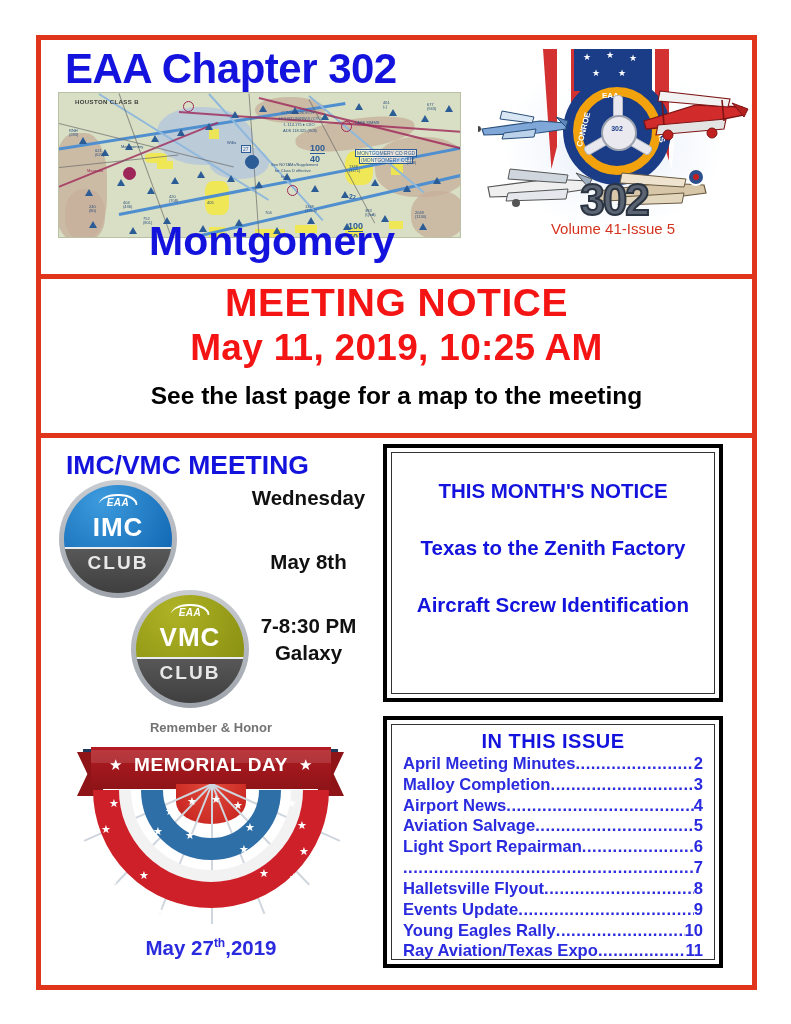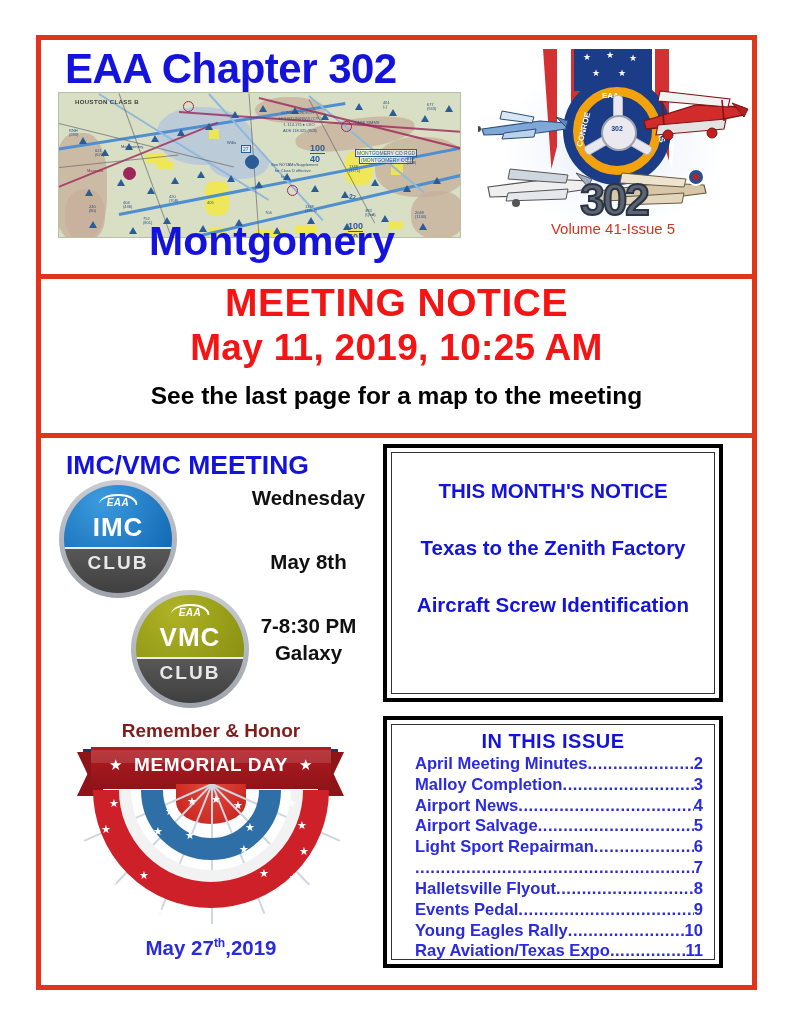--- a/index.html
+++ b/index.html
@@ -125,29 +125,29 @@
   .pbox .it{font-size:20.5px;font-weight:bold;color:#1313DD;margin-top:33px;}
 
   
   .ibox{position:absolute;left:342px;top:278px;width:340px;height:252px;
         border:4px solid #000;background:#fff;box-sizing:border-box;}
   .ibox .in{position:absolute;left:4px;top:4px;right:4px;bottom:4px;border:1px solid #333;
             box-sizing:border-box;padding:5px 11px 0 11px;}
   .ibox .hd{text-align:center;font-size:20px;font-weight:bold;color:#1313DD;
             letter-spacing:.5px;margin-bottom:1px;}
   .toc-row{display:flex;align-items:baseline;font-size:16.6px;font-weight:bold;
-           color:#2A2ADF;line-height:1.255;white-space:nowrap;margin-left:12px;}
+           color:#2A2ADF;line-height:1.255;white-space:nowrap;}
   .toc-row .nm{flex:0 0 auto;}
   .toc-row .dots{flex:1 1 auto;overflow:hidden;margin:0 0px;letter-spacing:.5px;}
   .toc-row .pg{flex:0 0 auto;}
 
   
   .mem{position:absolute;left:10px;top:282px;width:320px;height:258px;}
   .mem .rh{position:absolute;left:0;top:0;width:100%;text-align:center;
-           font-size:19px;font-weight:bold;color:#7f1d1d;}
+           font-size:13px;font-weight:bold;color:#737373;}
   .mem .tline{position:absolute;left:32px;top:29px;width:255px;height:3px;background:#1d3a5c;}
   .mem .tail{position:absolute;top:32px;width:26px;height:44px;background:#8E1418;}
   .mem .tail.l{left:26px;clip-path:polygon(0 0,100% 0,100% 100%,0 100%,40% 50%);}
   .mem .tail.r{left:267px;clip-path:polygon(0 0,100% 0,60% 50%,100% 100%,0 100%);}
   .mem .ribbon{position:absolute;left:40px;top:27px;width:240px;height:42px;
                background:linear-gradient(#B31B22,#8E1418);}
   .mem .rshine{position:absolute;left:40px;top:30px;width:240px;height:13px;
                background:rgba(255,255,255,.13);}
   .mem .rtext{position:absolute;left:40px;top:34px;width:240px;text-align:center;
               font-size:19px;font-weight:bold;color:#fff;letter-spacing:.6px;}
@@ -413,40 +413,40 @@
               <span class="nm">Malloy Completion</span>
               <span class="dots">............................................................</span>
               <span class="pg">3</span>
             </div>
             <div class="toc-row">
               <span class="nm">Airport News</span>
               <span class="dots">............................................................</span>
               <span class="pg">4</span>
             </div>
             <div class="toc-row">
-              <span class="nm">Airport Salvage</span>
+              <span class="nm">Aviation Salvage</span>
               <span class="dots">............................................................</span>
               <span class="pg">5</span>
             </div>
             <div class="toc-row">
               <span class="nm">Light Sport Repairman</span>
               <span class="dots">............................................................</span>
               <span class="pg">6</span>
             </div>
             <div class="toc-row">
               <span class="dots">............................................................</span>
               <span class="pg">7</span>
             </div>
             <div class="toc-row">
               <span class="nm">Halletsville Flyout</span>
               <span class="dots">............................................................</span>
               <span class="pg">8</span>
             </div>
             <div class="toc-row">
-              <span class="nm">Events Pedal</span>
+              <span class="nm">Events Update</span>
               <span class="dots">............................................................</span>
               <span class="pg">9</span>
             </div>
             <div class="toc-row">
               <span class="nm">Young Eagles Rally</span>
               <span class="dots">............................................................</span>
               <span class="pg">10</span>
             </div>
             <div class="toc-row">
               <span class="nm">Ray Aviation/Texas Expo</span>

